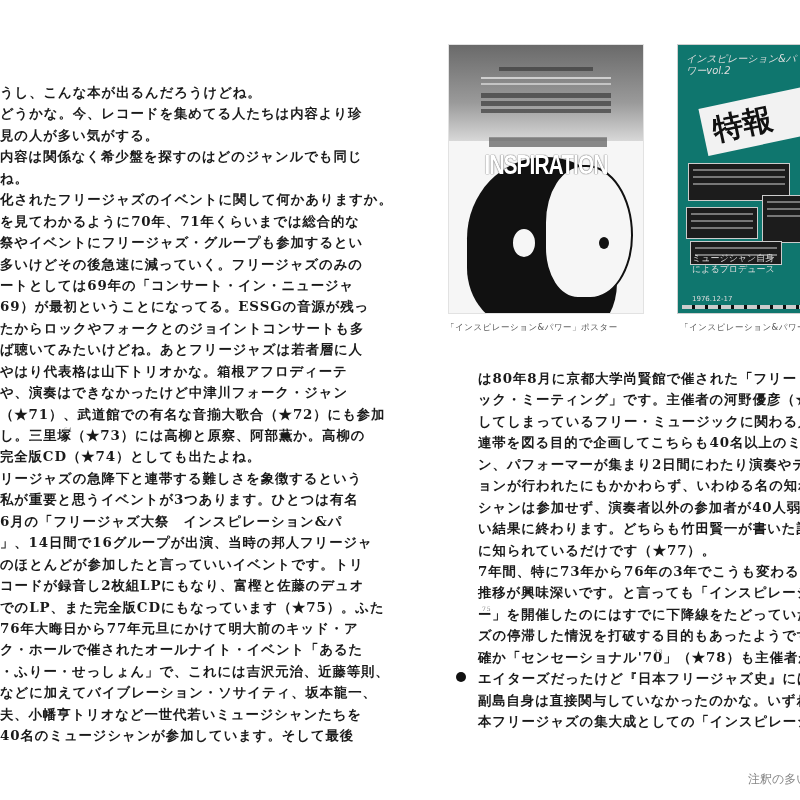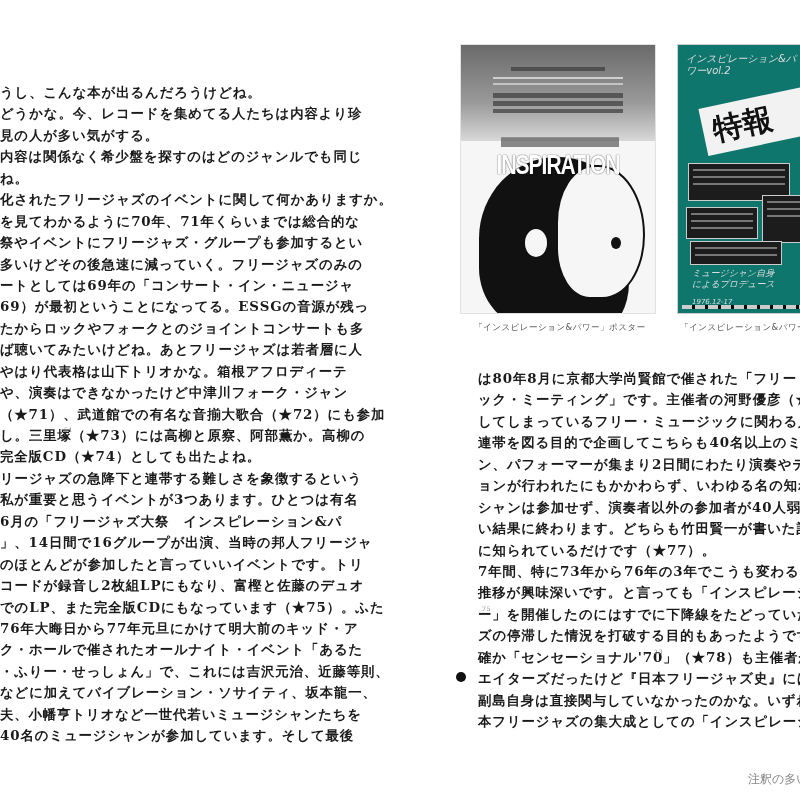--- a/index.html
+++ b/index.html
@@ -12,21 +12,21 @@
   .left-col { left:0; top:50px; width:360px;margin-top:32px; }
   .right-col { left:478px; top:368px; width:340px; }
   .line {
     font-size:13.4px; line-height:21.45px; height:21.45px; white-space:nowrap;
     letter-spacing:0.9px; font-weight:600; position:relative;
   }
   .ruby {
     position:absolute; font-size:6px; color:#777; font-weight:400; top:-6px;
   }
   .fig { position:absolute; top:44px; }
-  .fig1 { left:460px; width:194px; height:268px; background:#f6f6f6; overflow:hidden; border:1px solid #e2e2e2; }
+  .fig1 { left:448px; width:194px; height:268px; background:#f6f6f6; overflow:hidden; border:1px solid #e2e2e2; }
   .fig2 { left:677px; width:123px; height:268px; background:#0f766e; overflow:hidden; border:1px solid #cfcfcf; border-right:none; }
   .fig1 .top {
     position:absolute; left:0; top:0; width:100%; height:96px;
     background:linear-gradient(#6a6a6a,#9a9a9a 60%,#d8d8d8);
   }
   .fig1 .tline { position:absolute; left:32px; right:32px; height:3px; background:#3c3c3c; opacity:.7; }
   .fig1 .ghost {
     position:absolute; left:40px; top:88px; width:118px; height:14px; background:#5a5a5a; opacity:.7;
     clip-path:polygon(0 30%,100% 30%,100% 100%,0 100%);
   }
@@ -51,27 +51,27 @@
   }
   .fig2 .jp-title { position:absolute; left:8px; top:8px; color:#ddd; font-size:10px; line-height:12px;
     font-family:"DejaVu Sans",sans-serif; font-style:italic; }
   .fig2 .banner {
     position:absolute; left:24px; top:50px; width:120px; height:48px; background:#f2f2f2;
     transform:rotate(-12deg); color:#111; font-size:30px; font-weight:700; line-height:48px; padding-left:10px;
     font-family:"DejaVu Sans",sans-serif;
   }
   .fig2 .card { position:absolute; border:1.5px solid #ccc; background:#1c1c1c; }
   .fig2 .card span { display:block; height:2px; margin:5px 4px; background:#777; }
-  .fig2 .foot { position:absolute; left:14px; top:223px; color:#ddd; font-size:9px; line-height:11px;
-    font-family:"DejaVu Sans",sans-serif; font-style:italic; }
+  .fig2 .foot { position:absolute; left:14px; top:208px; color:#ddd; font-size:9px; line-height:11px;
+    font-family:"DejaVu Sans",sans-serif; }
   .fig2 .strip { position:absolute; left:4px; bottom:4px; right:0; height:4px;
     background:repeating-linear-gradient(90deg,#ccc 0 10px,#0d0d0d 10px 13px); }
   .caption { position:absolute; top:322px; font-size:8.5px; color:#555; white-space:nowrap; letter-spacing:0.5px;
     font-family:"DejaVu Sans",sans-serif; }
-  .cap1 { left:474px;text-align:center; }
+  .cap1 { left:446px;text-align:center; }
   .cap2 { left:680px; }
   .bullet { position:absolute; left:456px; top:672px; width:10px; height:10px; border-radius:50%; background:#111; }
   .footer { position:absolute; left:748px; top:771px; font-size:12px; color:#888; white-space:nowrap;
     font-family:"DejaVu Sans",sans-serif; }
 </style>
 </head>
 <body>
 
 <div class="col left-col">
   <div class="line">うし、こんな本が出るんだろうけどね。</div>
@@ -145,21 +145,21 @@
       <span></span>
       <span></span>
     </div>
   <div class="card" style="left:12px;top:196px;width:90px;height:22px">
       <span></span>
       <span></span>
     </div>
   <div class="foot">
     <div>ミュージシャン自身</div>
     <div>によるプロデュース</div>
-    <div style="font-size:7px;margin-top:7px">1976.12-17</div>
+    <div style="font-size:7px;margin-top:19px">1976.12-17</div>
   </div>
   <div class="strip"></div>
 </div>
 
 <div class="caption cap1">「インスピレーション&amp;パワー」ポスター</div>
 <div class="caption cap2">「インスピレーション&amp;パワーV</div>
 
 <div class="col right-col">
   <div class="line">は80年8月に京都大学尚賢館で催された「フリー</div>
   <div class="line">ック・ミーティング」です。主催者の河野優彦（★</div>

